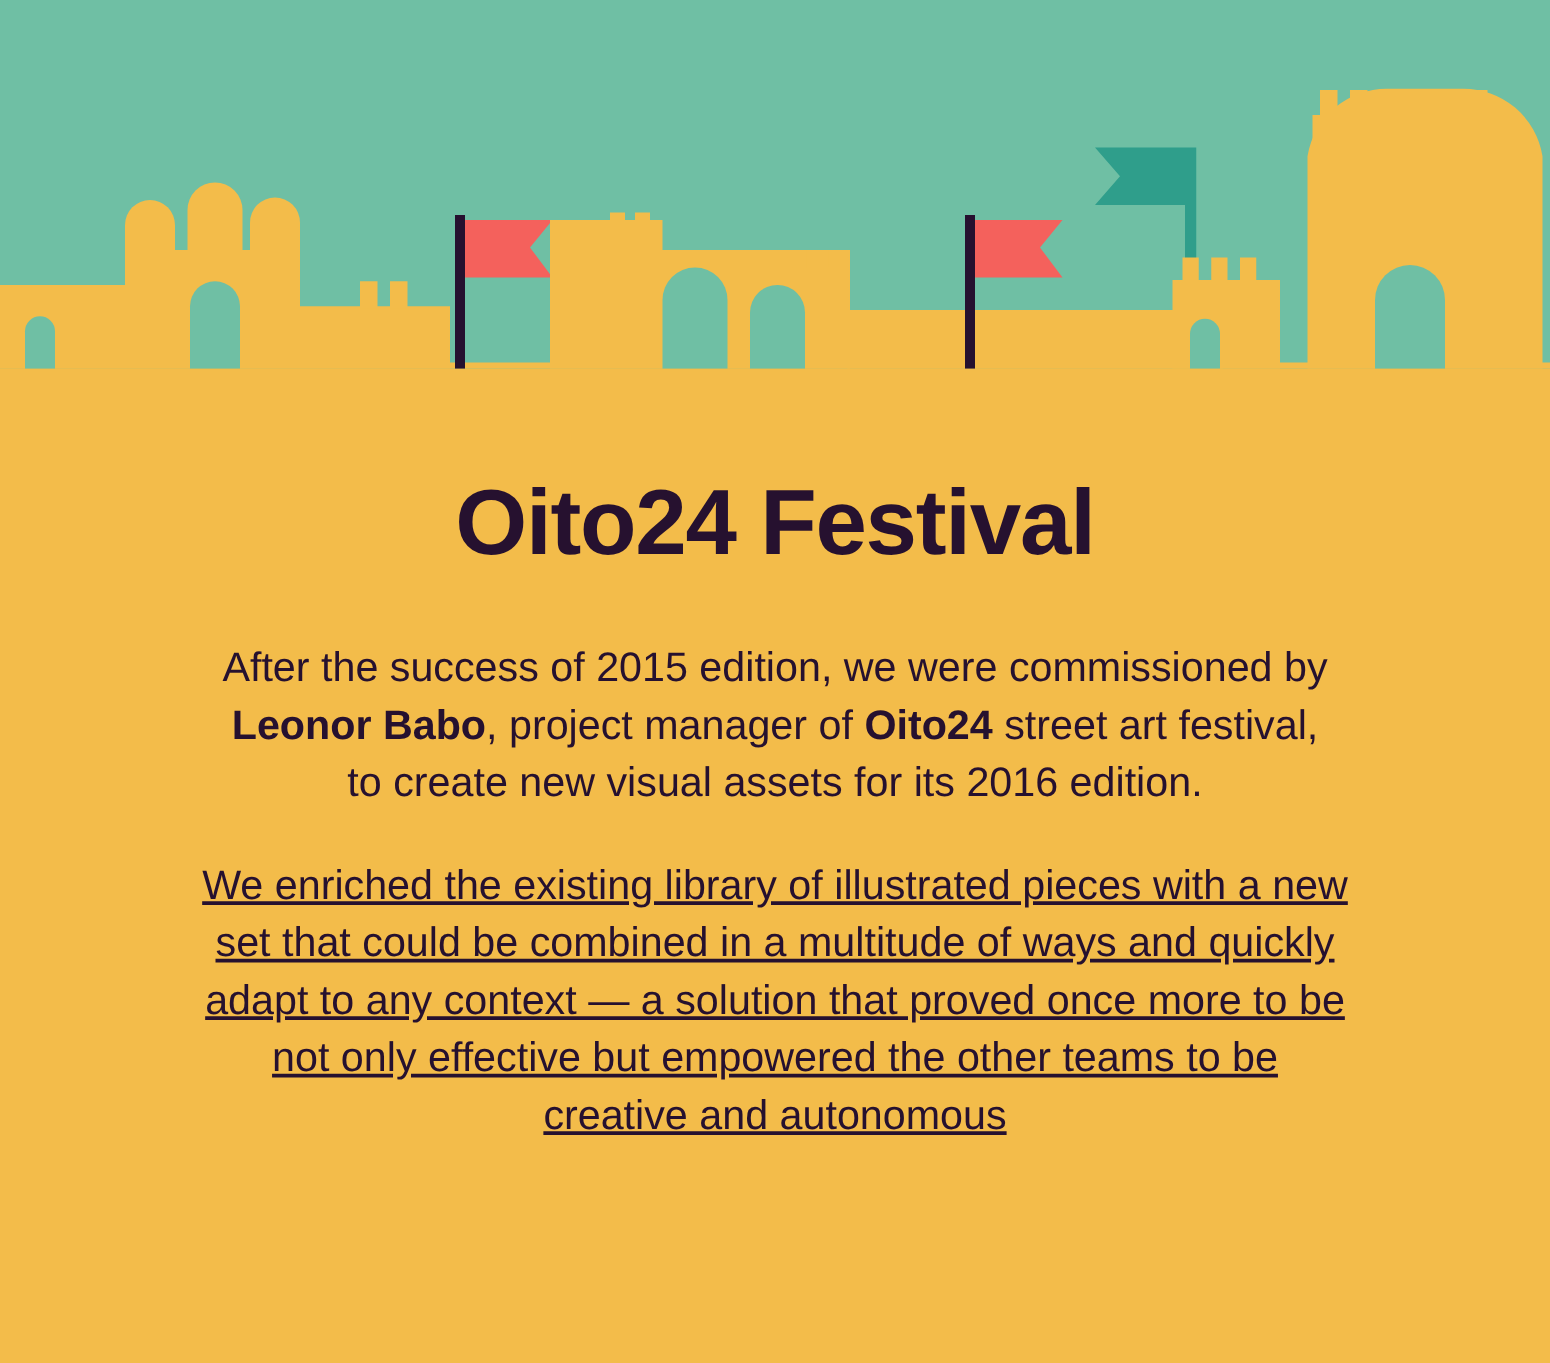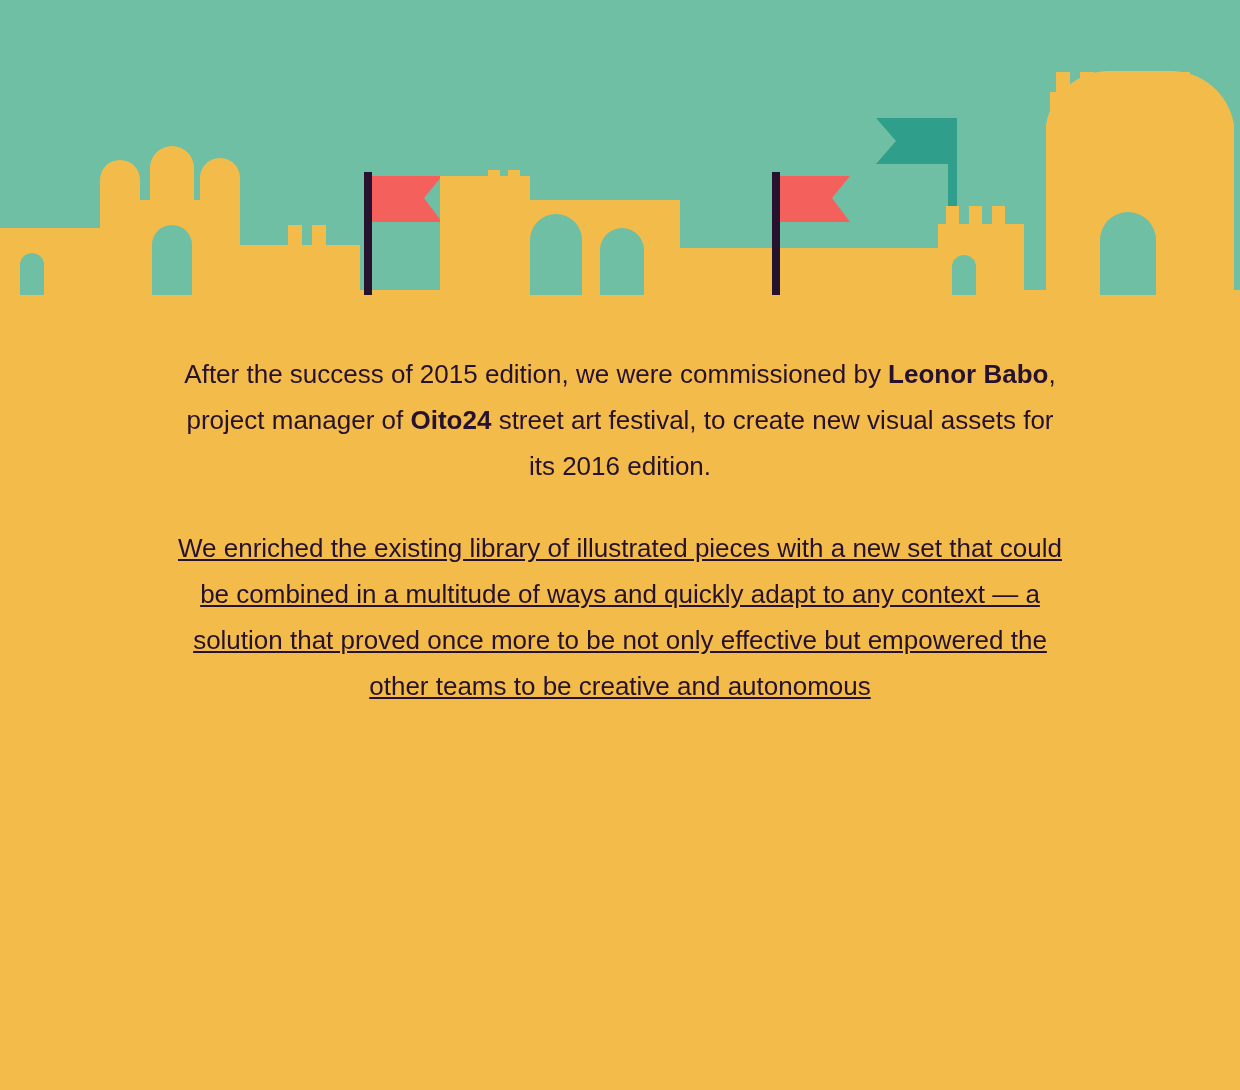--- a/index.html
+++ b/index.html
@@ -47,21 +47,21 @@
     padding-top: 86px;
     font-size: 74px;
     line-height: 1.0;
     font-weight: bold;
     letter-spacing: -1px;
     color: #26112f;
   }
   .para {
     margin: 0 auto;
     color: #26112f;
-    font-size: 26px;
+    font-size: 33px;
     line-height: 46px;
     font-weight: 400;
   }
   .para-1 {
     width: 900px;
     padding-top: 56px;
   }
   .para-2 {
     width: 920px;
     padding-top: 36px;
@@ -153,20 +153,21 @@
         <rect x="1128" y="72" width="14" height="28"></rect>
         <rect x="1152" y="72" width="14" height="28"></rect>
         <rect x="1176" y="72" width="14" height="28"></rect>
         <rect x="1050" y="92" width="150" height="40"></rect>
       </g>
       <path d="M1100 295 v-55 a28 28 0 0 1 56 0 v55 z" fill="#6fbfa4"></path>
     </svg>
   </div>
 
   <div class="content">
+    <h1 class="title">Oito24 Festival</h1>
 
     <p class="para para-1">
       <span>After the success of 2015 edition, we were commissioned by </span><b>Leonor Babo</b><span>, project manager of </span><b>Oito24</b><span> street art festival, to create new visual assets for its 2016 edition.</span>
     </p>
 
     <p class="para para-2">We enriched the existing library of illustrated pieces with a new set that could be combined  in a multitude of ways and quickly adapt to any context — a solution that proved once more to be not only effective but empowered the other teams to be creative and autonomous</p>
   </div>
 
 </div>
 

